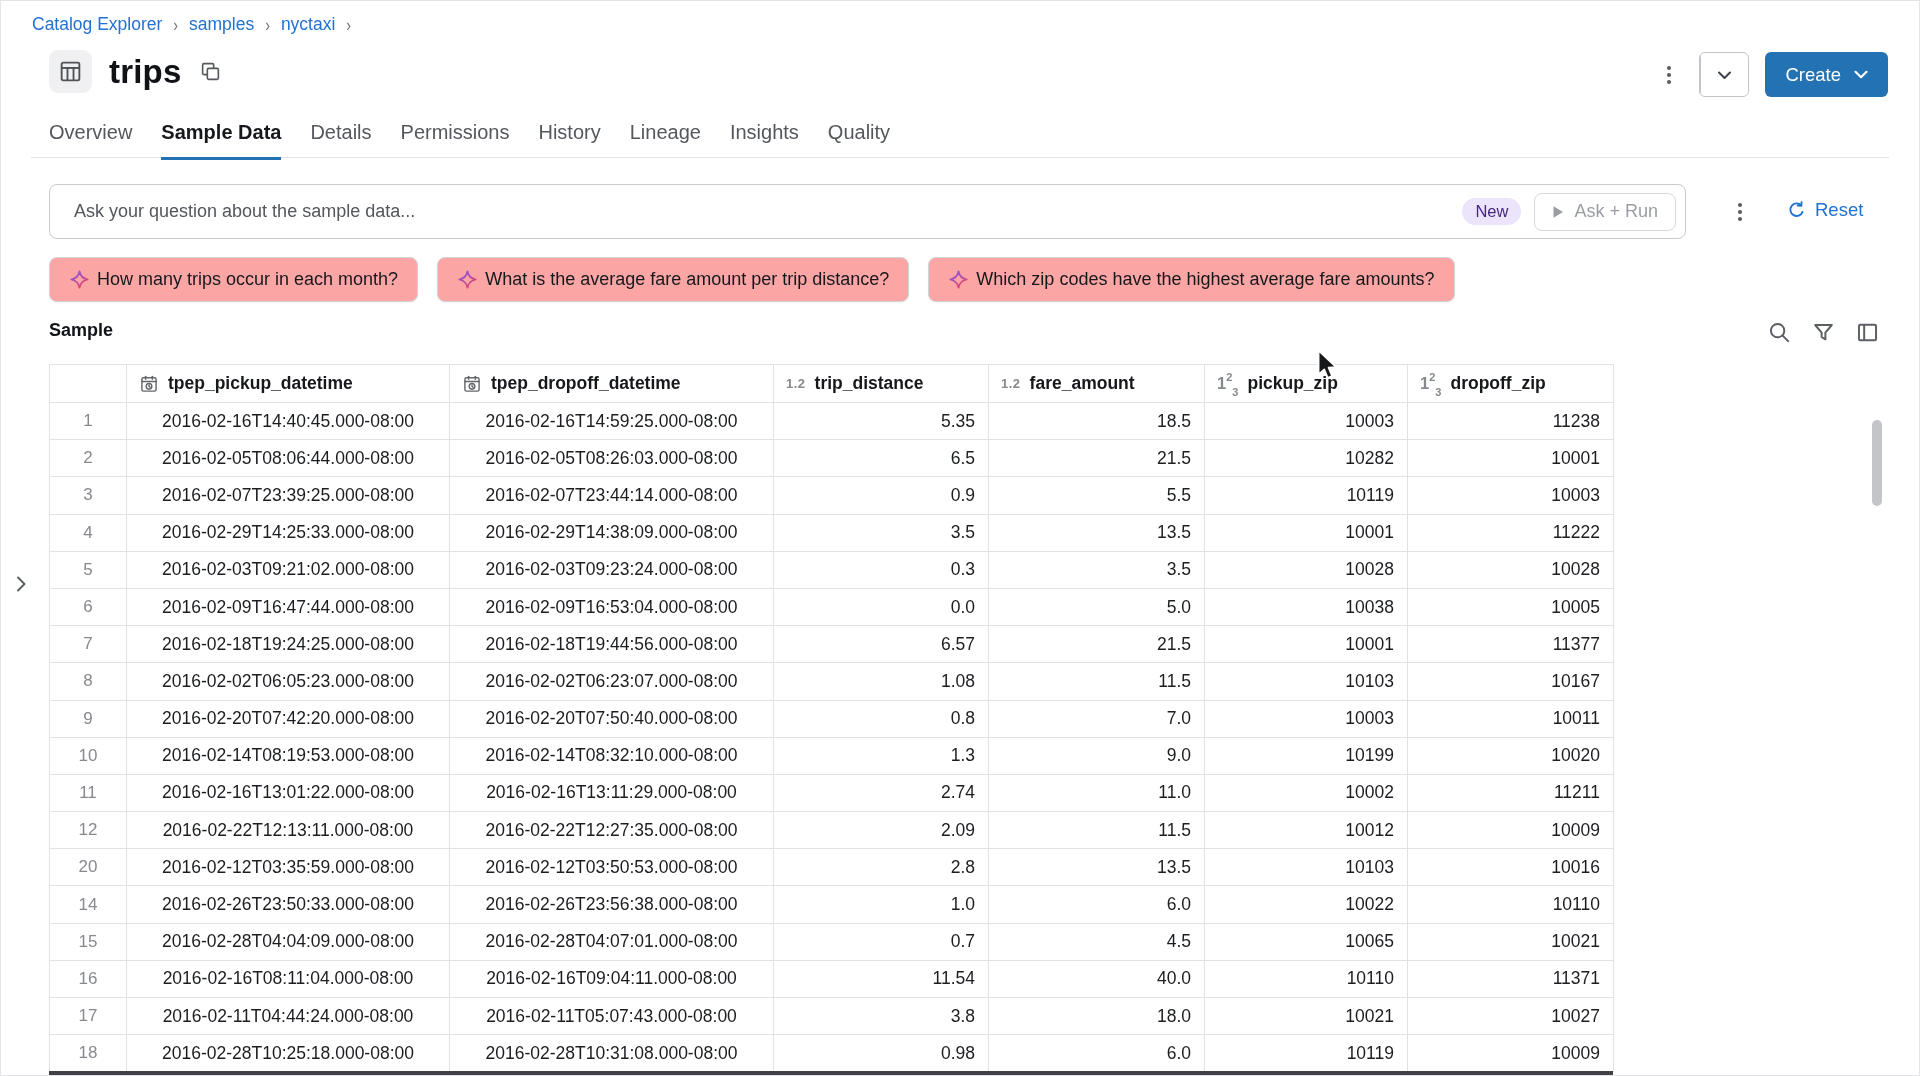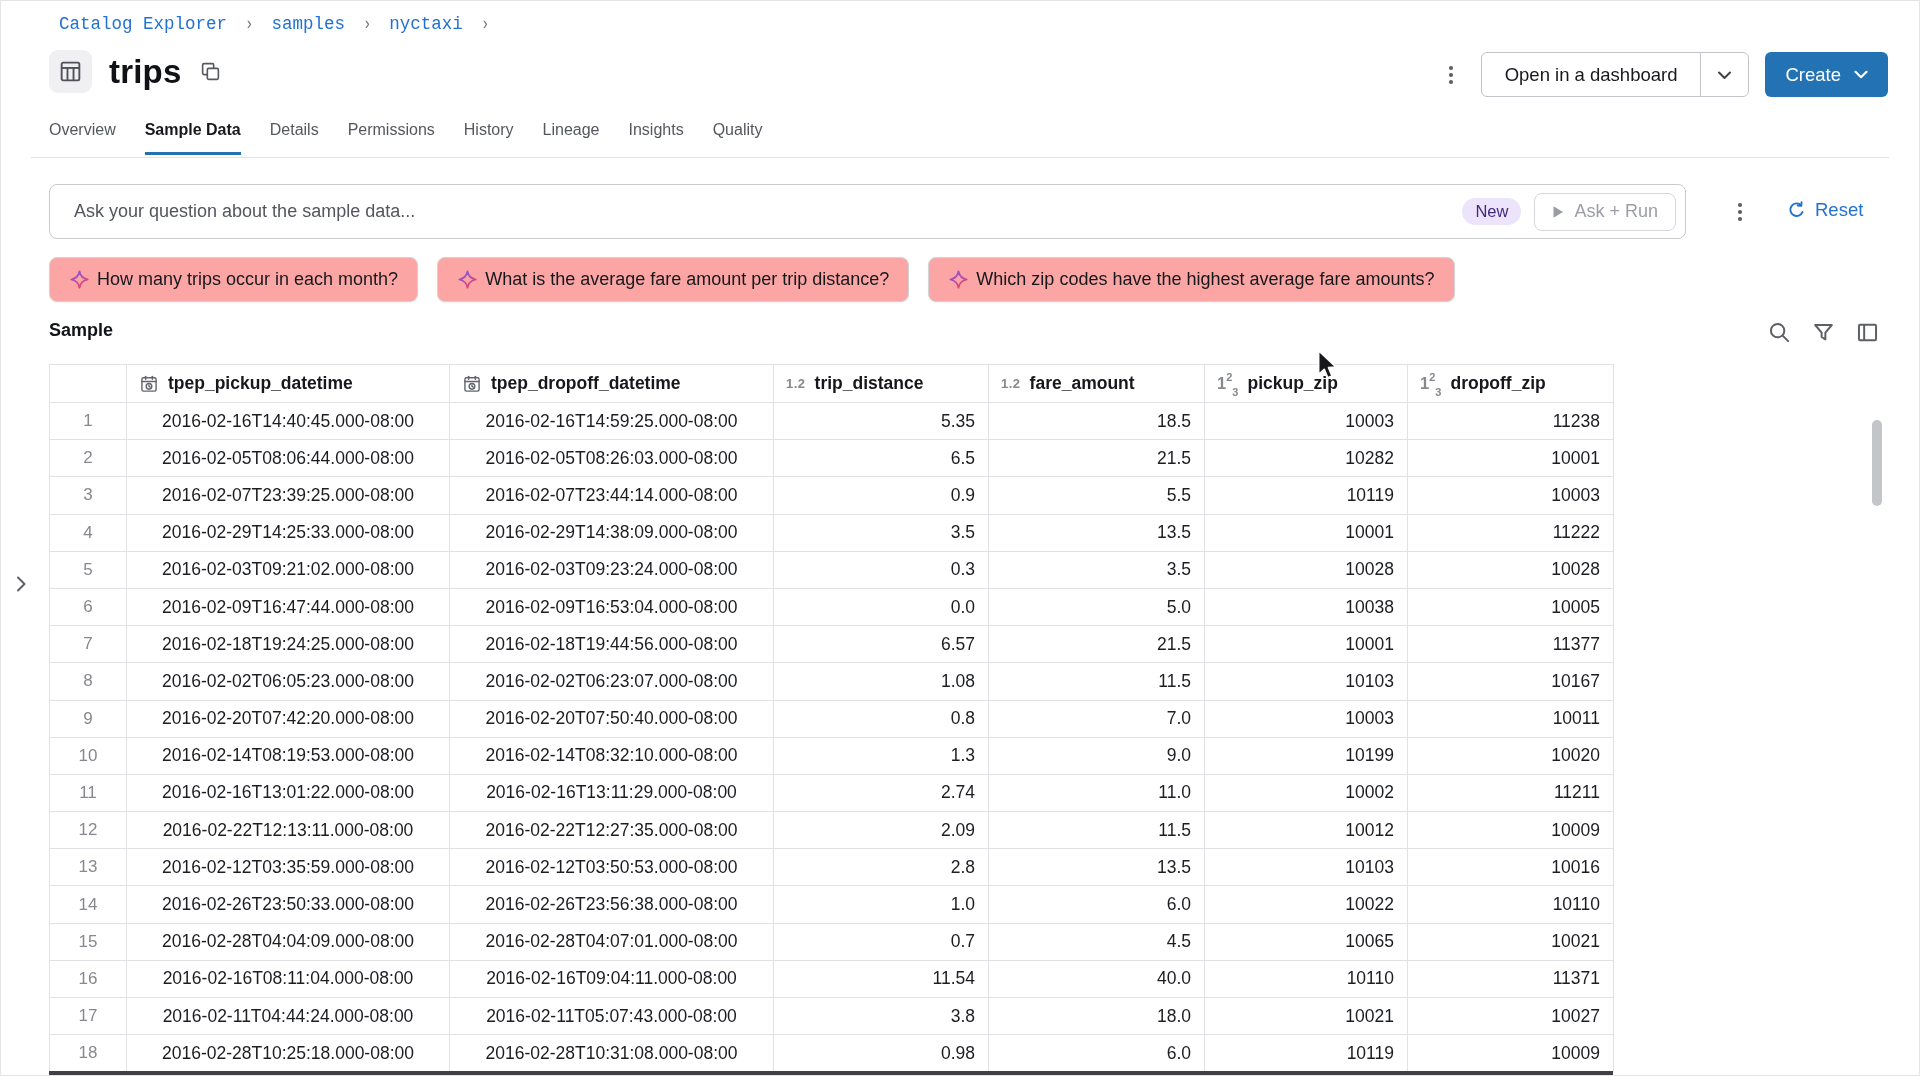--- a/index.html
+++ b/index.html
@@ -4,40 +4,40 @@
 <style>
   * { margin:0; padding:0; box-sizing:border-box; }
   html,body { width:1920px; height:1076px; }
   body {
     position:relative; background:#ffffff; overflow:hidden;
     font-family:"Liberation Sans", sans-serif; color:#1c1e21;
   }
   .frame-border { position:absolute; inset:0; box-shadow:inset 0 0 0 1px #e4e4e7; pointer-events:none; z-index:90; }
 
   
-  #breadcrumb { position:absolute; left:59px; top:14px; display:flex; align-items:center; gap:18px; font-size:17.5px;font-family:Liberation Mono, monospace; }
+  #breadcrumb { position:absolute; left:32px; top:14px; display:flex; align-items:center; gap:11px; font-size:17.5px; }
   .crumb { color:#2272d2; cursor:pointer; }
   .crumb-sep { color:#74777c; font-size:14px; transform:scaleY(1.25); }
 
   
   #title-row { position:absolute; left:49px; top:50px; display:flex; align-items:center; gap:17px; }
   .title-icon-box { width:43px; height:43px; background:#f0f0f3; border-radius:9px; display:flex; align-items:center; justify-content:center; }
   .page-title { font-size:33px; font-weight:700; color:#101216; letter-spacing:.2px; }
   .copy-btn { display:flex; align-items:center; cursor:pointer; }
 
   
   #header-actions { position:absolute; right:32px; top:52px; display:flex; align-items:center; gap:16px; }
   .kebab-btn { width:28px; height:40px; display:flex; align-items:center; justify-content:center; cursor:pointer; }
   .split-btn { display:flex; height:45px; border:1px solid #c3c4c9; border-radius:6px; background:#fff; overflow:hidden; }
   .split-main { padding:0 23px; display:flex; align-items:center; font-size:18.5px; color:#17191d; cursor:pointer; }
   .split-caret { width:48px; display:flex; align-items:center; justify-content:center; border-left:1px solid #c3c4c9; cursor:pointer; }
   .create-btn { height:45px; padding:0 20px; background:#2272b4; border-radius:6px; display:flex; align-items:center; gap:13px; color:#fff; font-size:18.5px; cursor:pointer; }
 
   
-  #tabs { position:absolute; left:49px; top:121px; display:flex; gap:29px; font-size:16px; z-index:2; }
+  #tabs { position:absolute; left:49px; top:121px; display:flex; gap:29px; font-size:20px; z-index:2; }
   .tab { padding-bottom:13px; color:#54575d; cursor:pointer; border-bottom:3px solid transparent; }
   .tab.active { color:#16181c; font-weight:700; border-bottom-color:#2272b4; }
   #tabs-divider { position:absolute; left:31px; right:31px; top:157px; height:1px; background:#e4e4e7; }
 
   
   #ask-box { position:absolute; left:49px; top:184px; width:1637px; height:55px; border:1px solid #c9cace; border-radius:8px; background:#fff; display:flex; align-items:center; }
   #ask-input { flex:1; height:100%; border:none; outline:none; background:transparent; padding:0 24px; font-size:18px; font-family:"Liberation Sans", sans-serif; color:#202124; }
   #ask-input::placeholder { color:#53565c; opacity:1; }
   .new-badge { background:#ece4fa; color:#45287e; font-size:16.5px; padding:4px 13px; border-radius:14px; margin-right:13px; white-space:nowrap; }
   .ask-run-btn { height:38px; border:1px solid #d7d7db; border-radius:8px; background:#fff; display:flex; align-items:center; gap:10px; padding:0 17px; margin-right:9px; color:#9a9ea4; font-size:18px; white-space:nowrap; cursor:pointer; }
@@ -124,21 +124,20 @@
   <div class="kebab-btn">
     <span>
       <svg width="24" height="24" viewBox="0 0 24 24" fill="#5c5f64">
         <circle cx="12" cy="5" r="2.1"></circle>
           <circle cx="12" cy="12" r="2.1"></circle>
           <circle cx="12" cy="19" r="2.1"></circle>
       </svg>
     </span>
   </div>
   <div class="split-btn">
-    <div class="split-main">Open in a dashboard</div>
     <div class="split-caret">
       <span>
         <svg width="15" height="10" viewBox="0 0 15 10" fill="none" stroke="#3f4247" stroke-width="2" stroke-linecap="round" stroke-linejoin="round">
             <polyline points="2 2.5 7.5 8 13 2.5"></polyline>
           </svg>
       </span>
     </div>
   </div>
   <div class="create-btn">
     <span>Create</span>
@@ -422,21 +421,21 @@
         <tr>
           <td class="row-num">12</td>
           <td class="cell-left">2016-02-22T12:13:11.000-08:00</td>
           <td class="cell-left">2016-02-22T12:27:35.000-08:00</td>
           <td class="cell-right">2.09</td>
           <td class="cell-right">11.5</td>
           <td class="cell-right">10012</td>
           <td class="cell-right">10009</td>
         </tr>
         <tr>
-          <td class="row-num">13</td>
+          <td class="row-num">20</td>
           <td class="cell-left">2016-02-12T03:35:59.000-08:00</td>
           <td class="cell-left">2016-02-12T03:50:53.000-08:00</td>
           <td class="cell-right">2.8</td>
           <td class="cell-right">13.5</td>
           <td class="cell-right">10103</td>
           <td class="cell-right">10016</td>
         </tr>
         <tr>
           <td class="row-num">14</td>
           <td class="cell-left">2016-02-26T23:50:33.000-08:00</td>

